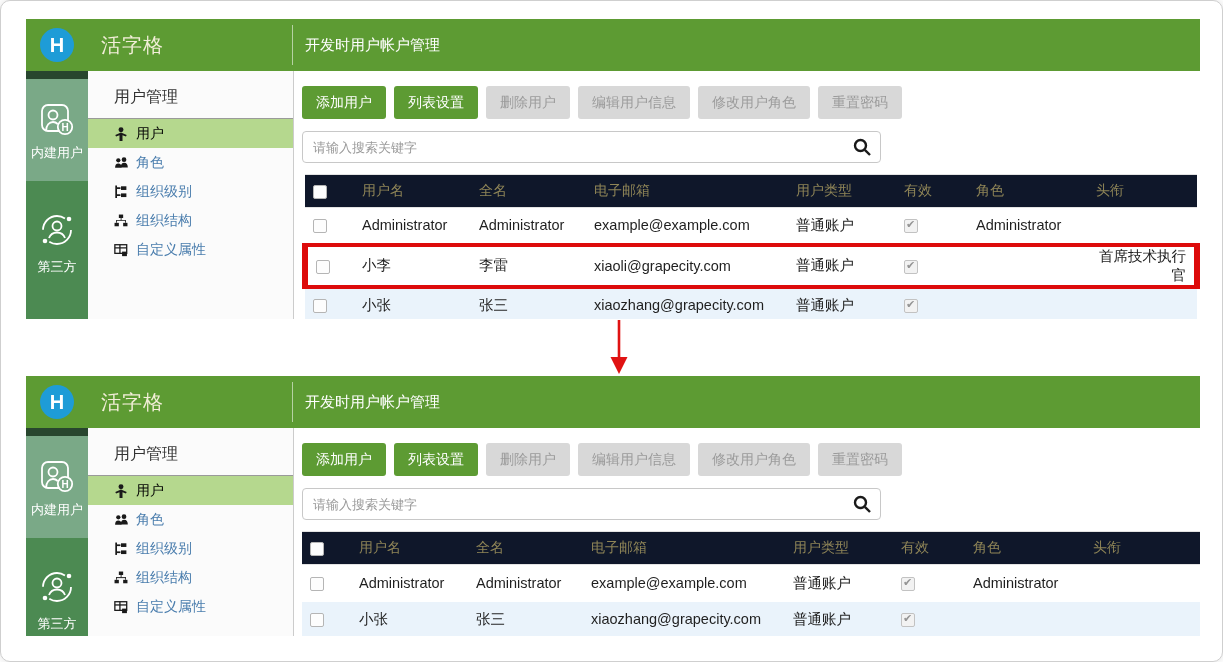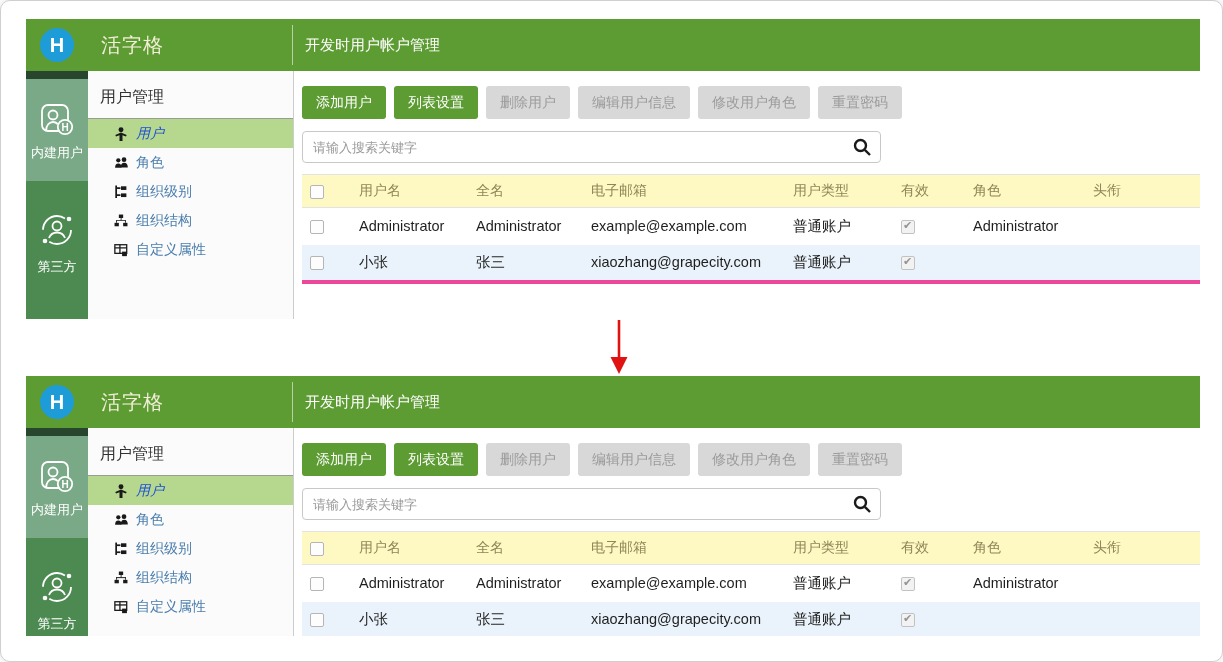--- a/index.html
+++ b/index.html
@@ -28,42 +28,42 @@
   
   .rail { width:62px; background:#4c8a52; flex:none; display:flex; flex-direction:column; }
   .rail-strip { height:8px; background:#28462e; }
   .rail-item { display:flex; flex-direction:column; align-items:center; color:#fff; font-size:13px;justify-content:space-between; }
   .rail-item.builtin { background:#7aa987; height:102px; justify-content:center; gap:4px; }
   .rail-item.thirdparty { margin-top:28px; gap:6px; }
   .rail-label { line-height:1; }
 
   
   .sidebar { width:206px; background:#fbfbfb; border-right:1px solid #ccc; flex:none; }
-  .sidebar-title { font-size:16px; color:#333; padding:16px 0 10px 12px; border-bottom:1px solid #9a9a9a; }
+  .sidebar-title { font-size:16px; color:#333; padding:16px 0 10px 26px; border-bottom:1px solid #9a9a9a; }
   .side-item { height:29px; display:flex; align-items:center; gap:8px; padding-left:26px;
                font-size:14px; color:#4a7dad; cursor:pointer; }
-  .side-item.selected { background:#b5d88e; color:#1d4ed8;font-style:italic; }
+  .side-item.selected { background:#b5d88e; color:#000000; }
   .si-icon { width:14px; height:14px; display:inline-flex; }
 
   
   .main { flex:1; padding-left:8px; overflow:hidden; }
   .toolbar { margin-top:15px; display:flex; gap:8px; }
   .btn { height:33px; padding:0 14px; font-size:14px; border:none; border-radius:3px; font-family:inherit; }
   .btn.enabled { background:#5d9b33; color:#fff; cursor:pointer; }
   .btn.disabled { background:#d8d8d8; color:#9b9b9b; }
 
   .searchbar { margin-top:12px; position:relative; width:579px; }
   .searchbar input { width:100%; height:32px; border:1px solid #c8c8c8; border-radius:4px;
                      padding:0 38px 0 10px; font-size:13px; color:#333; font-family:inherit; }
   .searchbar input::placeholder { color:#9a9a9a; }
   .search-icon { position:absolute; right:9px; top:6px; }
 
   
   table { margin-top:11px; width:100%; border-collapse:collapse; table-layout:fixed; }
-  thead tr { background:#fef9c3; }
+  thead tr { background:#0f172a; }
   th { font-weight:normal; text-align:left; color:#8f8557; font-size:14px; height:33px;
        padding:0 8px; border-top:1px solid #e3e3e3; border-bottom:1px solid #e3e3e3; }
   td { height:37px; padding:0 8px; font-size:14.5px; color:#1f1f1f; }
   tbody tr:last-child td { border-bottom:4px solid #ec4899; }
   tr.zebra { background:#eaf3fb; }
   tr.highlighted td { border-top:4px solid #dd0b0b; border-bottom:4px solid #dd0b0b; }
   tr.highlighted td:first-child { border-left:6px solid #dd0b0b; }
   tr.highlighted td:last-child { border-right:6px solid #dd0b0b; }
   td.title-cell { text-align:left; }
 
@@ -223,20 +223,30 @@
             <tr>
               <td><span class="cb"></span></td>
               <td>Administrator</td>
               <td>Administrator</td>
               <td>example@example.com</td>
               <td>普通账户</td>
               <td><span class="cb checked"></span></td>
               <td>Administrator</td>
               <td></td>
             </tr>
+            <tr class="highlighted">
+              <td><span class="cb"></span></td>
+              <td>小李</td>
+              <td>李雷</td>
+              <td>xiaoli@grapecity.com</td>
+              <td>普通账户</td>
+              <td><span class="cb checked"></span></td>
+              <td></td>
+              <td class="title-cell" style="text-align:right">首席技术执行官</td>
+            </tr>
             <tr class="zebra">
               <td><span class="cb"></span></td>
               <td>小张</td>
               <td>张三</td>
               <td>xiaozhang@grapecity.com</td>
               <td>普通账户</td>
               <td><span class="cb checked"></span></td>
               <td></td>
               <td></td>
             </tr>

